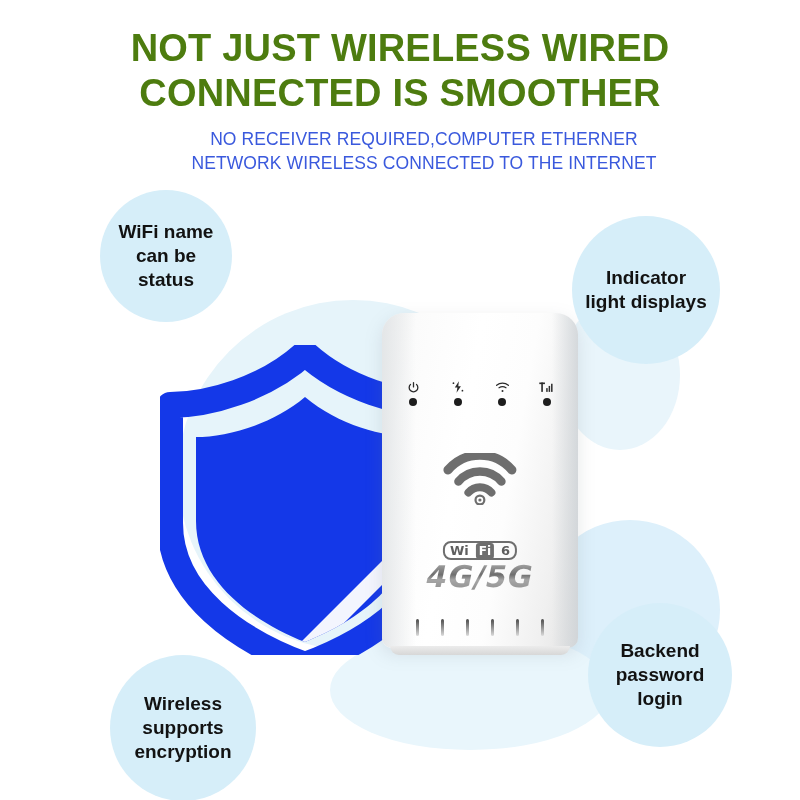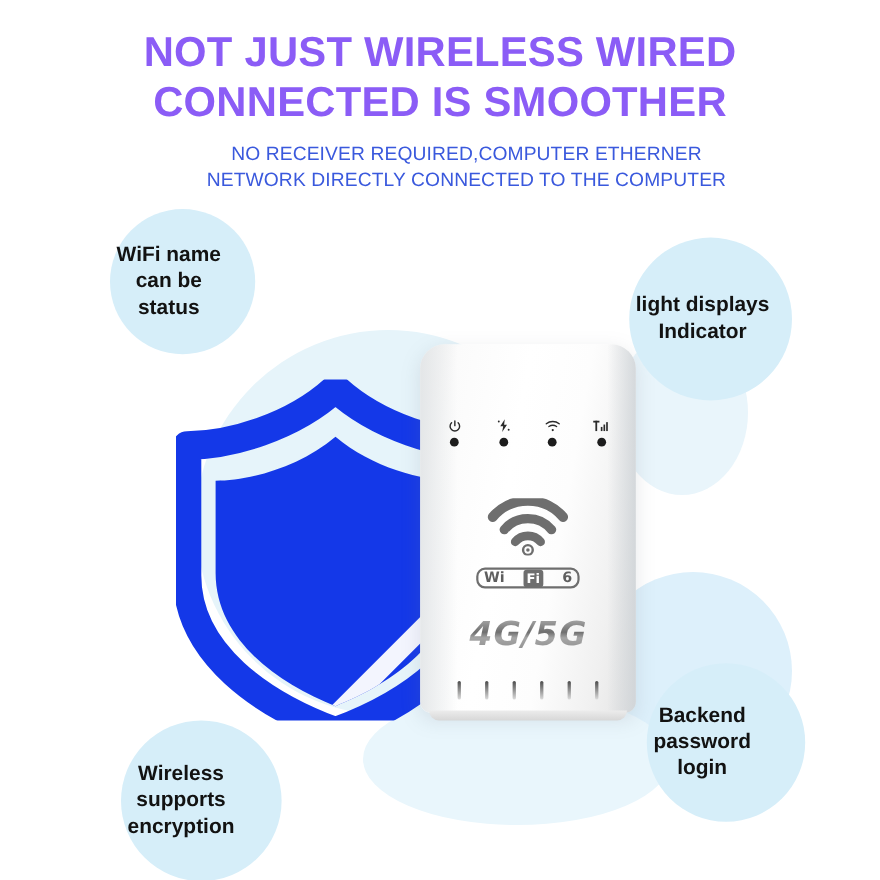--- a/index.html
+++ b/index.html
@@ -26,21 +26,21 @@
   .headline {
     position: absolute;
     top: 26px;
     left: 0;
     width: 800px;
     text-align: center;
     font-size: 38px;
     font-weight: 700;
     line-height: 1.18;
     letter-spacing: 0.2px;
-    color: #8b5cf6;
+    color: #4d7c0f;
   }
   .headline .line { display: block; white-space: nowrap; }
 
   .subhead {
     position: absolute;
     top: 127px;
     left: 0;
     width: 800px;
     text-align: center;
     font-size: 17.5px;
@@ -153,20 +153,21 @@
 
   
   .wifi-mark {
     position: absolute;
     left: 50%;
     top: 140px;
     transform: translateX(-50%);
     display: flex;
     flex-direction: column;
     align-items: center;
+    gap: 26px;
   }
   .wifi-arcs { color: #6e6e6e; }
   .wifi6-badge {
     margin-top: 6px;
     display: flex;
     align-items: center;
     border: 2.4px solid #6e6e6e;
     border-radius: 8px;
     padding: 1px 5px;
     height: 19px;
@@ -180,21 +181,21 @@
     line-height: 1;
     font-family: "DejaVu Sans", sans-serif;
   }
   .wifi6-badge .fi {
     font-size: 12px;
     font-weight: 700;
     color: #ffffff;
     background: #6e6e6e;
     border-radius: 3px;
     padding: 2px 3px;
-    margin: 0 17px;
+    margin: 0 7px;
     line-height: 1;
     font-family: "DejaVu Sans", sans-serif;
   }
 
   
   .gen-text {
     position: absolute;
     left: 50%;
     top: 246px;
     transform: translateX(-50%) skewX(-12deg);
@@ -236,20 +237,21 @@
     background: linear-gradient(180deg, #ececec, #d7d7d7);
   }
 
   
   .callout {
     position: absolute;
     border-radius: 50%;
     background: #d6eef9;
     display: flex;
     align-items: center;
+    justify-content: center;
     text-align: center;
     color: #121212;
     font-weight: 700;
     font-size: 19px;
     line-height: 1.26;
     padding: 6px;
     box-sizing: border-box;
   }
   .callout span { display: block; }
   .callout-wifi-name   { left: 100px; top: 190px;  width: 132px; height: 132px; }
@@ -376,22 +378,22 @@
   <div class="callout callout-wifi-name">
     <div>
       <span>WiFi name</span>
       <span>can be</span>
       <span>status</span>
     </div>
   </div>
 
   <div class="callout callout-indicator">
     <div>
+      <span>Indicator</span>
       <span>light displays</span>
-      <span>Indicator</span>
     </div>
   </div>
 
   <div class="callout callout-backend">
     <div>
       <span>Backend</span>
       <span>password</span>
       <span>login</span>
     </div>
   </div>
@@ -404,16 +406,16 @@
     </div>
   </div>
 
   <div class="headline">
     <span class="line">NOT JUST WIRELESS WIRED</span>
     <span class="line">CONNECTED IS SMOOTHER</span>
   </div>
 
   <div class="subhead">
     <span class="line">NO RECEIVER REQUIRED,COMPUTER ETHERNER</span>
-    <span class="line">NETWORK DIRECTLY CONNECTED TO THE COMPUTER</span>
+    <span class="line">NETWORK WIRELESS CONNECTED TO THE INTERNET</span>
   </div>
 
 </div>
 
 </body></html>

